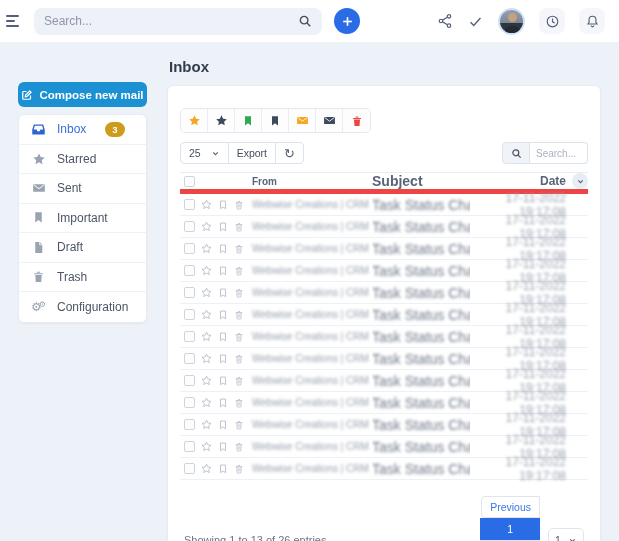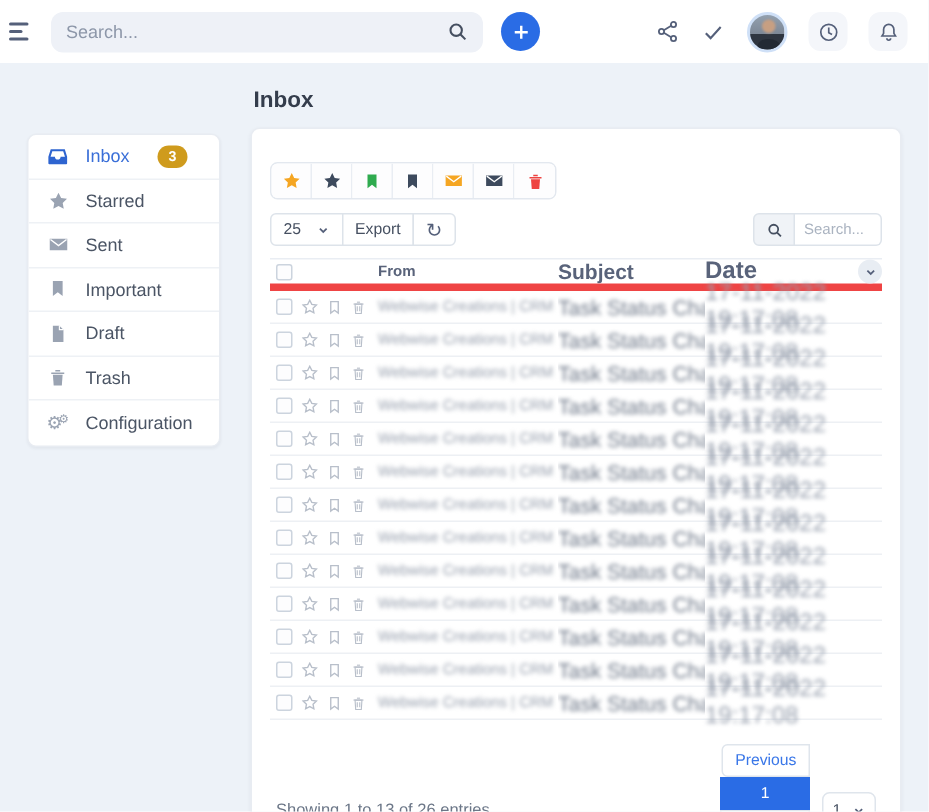--- a/index.html
+++ b/index.html
@@ -62,21 +62,21 @@
   .tbl-search input { width:58px; height:22px; border:1px solid #dde3ea; border-left:none; border-radius:0 4px 4px 0; font-size:10px; padding:0 6px; outline:none; color:#3c4658; font-family:"Liberation Sans",sans-serif; }
   .tbl-search input::placeholder { color:#aab3c0; }
 
   
   .tbl { margin-top:8px; }
   .t-row { display:flex; align-items:center; height:22px; border-bottom:1px solid #edf0f4; }
   .t-head { height:22px; border-top:1px solid #e9edf3; border-bottom:5px solid #ef4444; font-weight:bold; font-size:10px; color:#59637a; }
   .col-actions { width:72px; display:flex; align-items:center; gap:6px; flex:none; padding-left:4px; }
   .col-from { width:120px; flex:none; font-size:10px; }
   .col-subject { flex:1; min-width:0; font-size:14px; white-space:nowrap; overflow:hidden; }
-  .col-date { width:96px; flex:none; font-size:16px; }
+  .col-date { width:96px; flex:none; font-size:12px;text-align:right; }
   .col-caret { width:22px; flex:none; display:flex; justify-content:flex-end; }
   .caret-circle { width:16px; height:16px; border-radius:50%; background:#e8edf3; border:none; display:flex; align-items:center; justify-content:center; cursor:pointer; }
   .cbx { width:11px; height:11px; border:1px solid #ccd4de; border-radius:2px; background:#fdfdfe; cursor:pointer; flex:none; }
   .row-ico { color:#b8bfca; display:flex; cursor:pointer; }
   .blur { filter:blur(1.4px); }
   .from-txt { color:#98a0ae; }
   .subj-txt { color:#707a8a; }
   .subj-prev { color:#85a9e6; }
   .date-txt { color:#98a0ae; }
 
@@ -152,20 +152,29 @@
             <path d="M10 18.5a2 2 0 0 0 4 0"></path>
           </svg>
       </span>
     </button>
   </div>
 </header>
 
 <div class="content">
 
   <aside class="sidebar">
+    <button class="compose-btn">
+      <span style="display:flex;">
+        <svg width="12" height="12" viewBox="0 0 24 24" fill="none" stroke="#fff" stroke-width="2.4">
+            <path d="M11 5H5a1.5 1.5 0 0 0-1.5 1.5V19A1.5 1.5 0 0 0 5 20.5h12.5A1.5 1.5 0 0 0 19 19v-6"></path>
+            <path d="M17.5 3.8l2.7 2.7L12 14.7l-3.4.7.7-3.4z"></path>
+          </svg>
+      </span>
+      <span>Compose new mail</span>
+    </button>
 
     <nav class="menu-card">
       <div class="menu-item active">
         <span class="mi-icon">
           <svg width="15" height="15" viewBox="0 0 24 24" fill="currentColor">
               <path d="M4.5 4h15L22 12v7a1 1 0 0 1-1 1H3a1 1 0 0 1-1-1v-7l2.5-8zM4.3 12H9a3 3 0 0 0 6 0h4.7l-1.9-6H6.2l-1.9 6z"></path>
             </svg>
         </span>
         <span>Inbox</span>
         <span class="badge">3</span>

